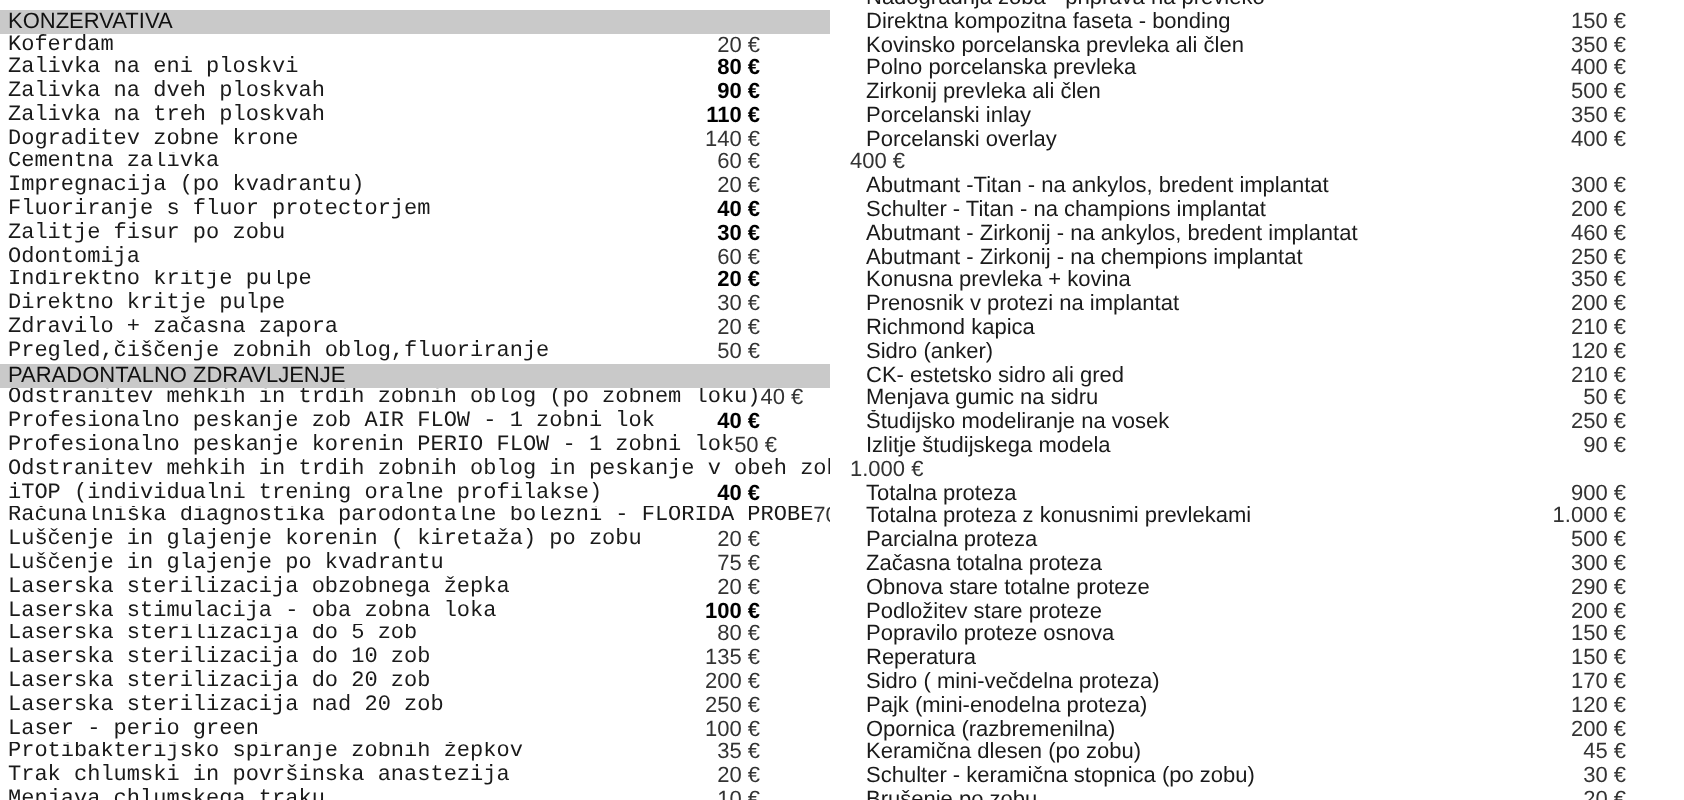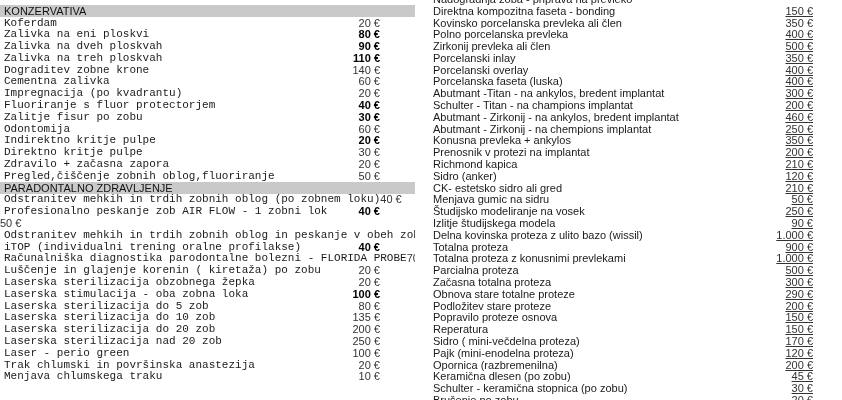--- a/index.html
+++ b/index.html
@@ -9,21 +9,21 @@
   }
   .col{position:absolute;top:-7px;}
   .col-left{left:0;width:415px;}
   .col-right{left:425px;width:389px;}
   .row{height:11.8px;display:flex;align-items:center;justify-content:space-between;white-space:nowrap;overflow:hidden;}
   .header-row{background:#c9c9c9;justify-content:flex-start;}
   .hdr-label{padding-left:4px;color:#111;}
   .col-left .svc{padding-left:4px;font-family:Liberation Mono, monospace;}
   .col-left .price{padding-right:35px;}
   .col-right .svc{padding-left:8px;}
-  .col-right .price{padding-right:1px;text-decoration:underline;}
+  .col-right .price{padding-right:1px;}
   .price{color:#333;}
   .price.bold{font-weight:bold;color:#000;}
 </style>
 </head>
 <body>
 
 <div class="canvas">
   <div class="col col-left" id="col-left">
       <div class="row spacer-row"></div>
       <div class="row header-row">
@@ -90,39 +90,44 @@
       </div>
       <div class="row item-row">
         <span class="svc">Odstranitev mehkih in trdih zobnih oblog (po zobnem loku)</span>
         <span class="price">40 €</span>
       </div>
       <div class="row item-row">
         <span class="svc">Profesionalno peskanje zob AIR FLOW - 1 zobni lok</span>
         <span class="price bold">40 €</span>
       </div>
       <div class="row item-row">
+        <span class="svc">Profesionalno peskanje korenin PERIO FLOW - 1 zobni lok</span>
         <span class="price">50 €</span>
       </div>
       <div class="row item-row">
         <span class="svc">Odstranitev mehkih in trdih zobnih oblog in peskanje v obeh zobnih lokih</span>
         <span class="price bold">100 €</span>
       </div>
       <div class="row item-row">
         <span class="svc">iTOP (individualni trening oralne profilakse)</span>
         <span class="price bold">40 €</span>
       </div>
       <div class="row item-row">
         <span class="svc">Računalniška diagnostika parodontalne bolezni - FLORIDA PROBE</span>
         <span class="price">70 €</span>
       </div>
       <div class="row item-row">
         <span class="svc">Luščenje in glajenje korenin ( kiretaža) po zobu</span>
         <span class="price">20 €</span>
       </div>
       <div class="row item-row">
+        <span class="svc">Luščenje in glajenje po kvadrantu</span>
+        <span class="price">75 €</span>
+      </div>
+      <div class="row item-row">
         <span class="svc">Laserska sterilizacija obzobnega žepka</span>
         <span class="price">20 €</span>
       </div>
       <div class="row item-row">
         <span class="svc">Laserska stimulacija - oba zobna loka</span>
         <span class="price bold">100 €</span>
       </div>
       <div class="row item-row">
         <span class="svc">Laserska sterilizacija do 5 zob</span>
         <span class="price">80 €</span>
@@ -137,20 +142,24 @@
       </div>
       <div class="row item-row">
         <span class="svc">Laserska sterilizacija nad 20 zob</span>
         <span class="price">250 €</span>
       </div>
       <div class="row item-row">
         <span class="svc">Laser - perio green</span>
         <span class="price">100 €</span>
       </div>
       <div class="row item-row">
+        <span class="svc">Protibakterijsko spiranje zobnih žepkov</span>
+        <span class="price">35 €</span>
+      </div>
+      <div class="row item-row">
         <span class="svc">Trak chlumski in površinska anastezija</span>
         <span class="price">20 €</span>
       </div>
       <div class="row item-row">
         <span class="svc">Menjava chlumskega traku</span>
         <span class="price">10 €</span>
       </div>
     </div>
   <div class="col col-right" id="col-right">
       <div class="row item-row">
@@ -175,41 +184,40 @@
       </div>
       <div class="row item-row">
         <span class="svc">Porcelanski inlay</span>
         <span class="price">350 €</span>
       </div>
       <div class="row item-row">
         <span class="svc">Porcelanski overlay</span>
         <span class="price">400 €</span>
       </div>
       <div class="row item-row">
-        <span class="svc">Porcelanska faseta (luska)</span>
         <span class="price">400 €</span>
       </div>
       <div class="row item-row">
         <span class="svc">Abutmant -Titan - na ankylos, bredent implantat</span>
         <span class="price">300 €</span>
       </div>
       <div class="row item-row">
         <span class="svc">Schulter - Titan - na champions implantat</span>
         <span class="price">200 €</span>
       </div>
       <div class="row item-row">
         <span class="svc">Abutmant - Zirkonij - na ankylos, bredent implantat</span>
         <span class="price">460 €</span>
       </div>
       <div class="row item-row">
         <span class="svc">Abutmant - Zirkonij - na chempions implantat</span>
         <span class="price">250 €</span>
       </div>
       <div class="row item-row">
-        <span class="svc">Konusna prevleka + ankylos</span>
+        <span class="svc">Konusna prevleka + kovina</span>
         <span class="price">350 €</span>
       </div>
       <div class="row item-row">
         <span class="svc">Prenosnik v protezi na implantat</span>
         <span class="price">200 €</span>
       </div>
       <div class="row item-row">
         <span class="svc">Richmond kapica</span>
         <span class="price">210 €</span>
       </div>
@@ -227,21 +235,20 @@
       </div>
       <div class="row item-row">
         <span class="svc">Študijsko modeliranje na vosek</span>
         <span class="price">250 €</span>
       </div>
       <div class="row item-row">
         <span class="svc">Izlitje študijskega modela</span>
         <span class="price">90 €</span>
       </div>
       <div class="row item-row">
-        <span class="svc">Delna kovinska proteza z ulito bazo (wissil)</span>
         <span class="price">1.000 €</span>
       </div>
       <div class="row item-row">
         <span class="svc">Totalna proteza</span>
         <span class="price">900 €</span>
       </div>
       <div class="row item-row">
         <span class="svc">Totalna proteza z konusnimi prevlekami</span>
         <span class="price">1.000 €</span>
       </div>

